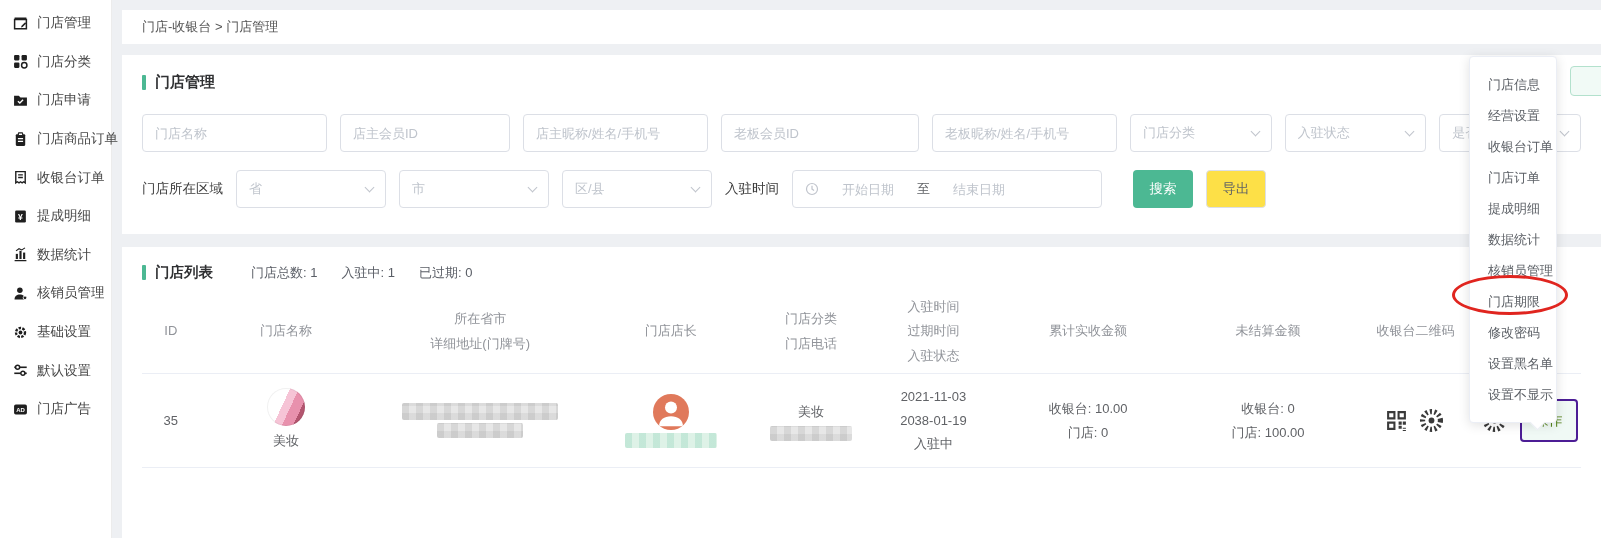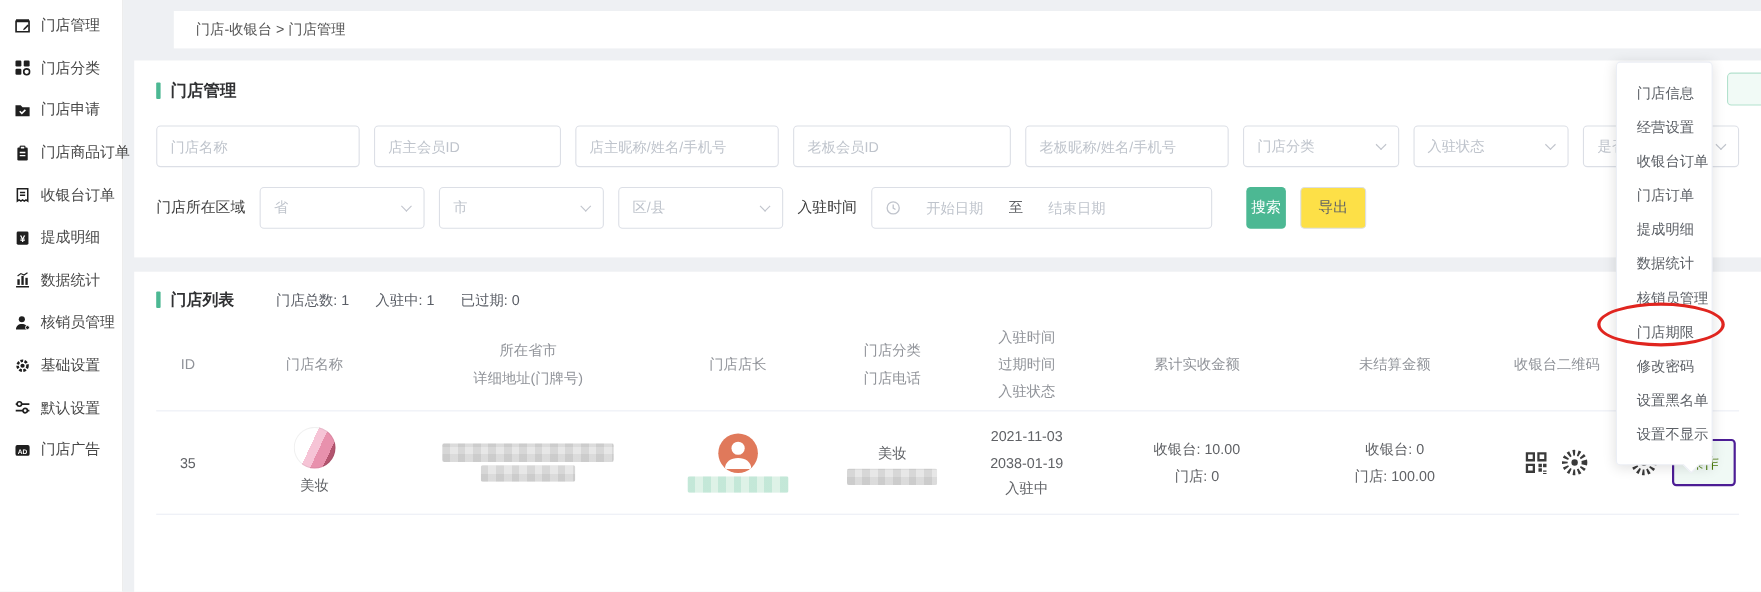--- a/index.html
+++ b/index.html
@@ -11,21 +11,21 @@
     padding-top:4px; border-right:1px solid #ececec; }
   .side-item { display:flex; align-items:center; gap:9px; height:38.6px; padding-left:13px;
     font-size:13.5px; color:#474747; cursor:pointer; white-space:nowrap; }
   .side-item .ic { width:15px; height:15px; flex:0 0 15px; color:#1f1f1f; }
   .side-item .ic svg { width:100%; height:100%; display:block; }
 
   
   .main { position:absolute; left:122px; top:0; right:0; bottom:0; }
   .card { background:#fff; }
   .breadcrumb-bar { margin-top:10px; height:34px; display:flex; align-items:center;
-    padding-left:20px; font-size:13px; color:#555;margin-left:36px; }
+    padding-left:20px; font-size:13px; color:#555; }
   .filter-card { margin-top:11px; padding:18px 20px 26px; }
   .list-card { margin-top:13px; padding:16px 20px 0; height:300px; }
 
   .sec-head { display:flex; align-items:center; gap:9px; }
   .sec-bar { width:4px; height:15px; background:#4cb893; border-radius:1px; }
   .sec-title { font-size:15px; font-weight:bold; color:#303133; }
 
   .frow { display:flex; align-items:center; gap:13px; }
   .frow1 { margin-top:22px; }
   .frow2 { margin-top:18px; }
@@ -42,21 +42,21 @@
   .flabel { font-size:13.5px; color:#3d3d3d; white-space:nowrap; }
   .datebox { width:310px; height:38px; border:1px solid #dcdfe6; border-radius:4px;
     display:flex; align-items:center; padding:0 12px; gap:4px; background:#fff; }
   .datebox .clk { width:14px; height:14px; flex:0 0 14px; }
   .dfield { border:none; outline:none; width:90px; text-align:center; font-size:13px; color:#606266;
     font-family:"Liberation Sans","DejaVu Sans",sans-serif; }
   .dfield::placeholder { color:#bfc4cc; }
   .dsep { font-size:13px; color:#606266; }
   .btn { height:38px; border-radius:4px; font-size:13.5px; cursor:pointer; border:none;
     font-family:"Liberation Sans","DejaVu Sans",sans-serif; }
-  .btn-search { width:36px; background:#4cb893; color:#fff; margin-left:18px; }
+  .btn-search { width:60px; background:#4cb893; color:#fff; margin-left:18px; }
   .btn-export { width:60px; background:#fde047; border:1px solid #dcdfe6; color:#606266; }
 
   
   .list-head { display:flex; align-items:center; }
   .stats { display:flex; gap:24px; margin-left:38px; font-size:13px; color:#5a5e66; }
   .table { margin-top:8px; }
   .thead, .trow { display:flex; align-items:center; text-align:center; }
   .thead { min-height:84px; border-bottom:1px solid #ebeef5; color:#909399; font-size:13px; line-height:1.85; }
   .trow { min-height:94px; border-bottom:1px solid #ebeef5; color:#606266; font-size:13px; line-height:1.8; }
   .c1{width:4%;} .c2{width:12%;} .c3{width:15%;} .c4{width:11.5%;} .c5{width:8%;}

